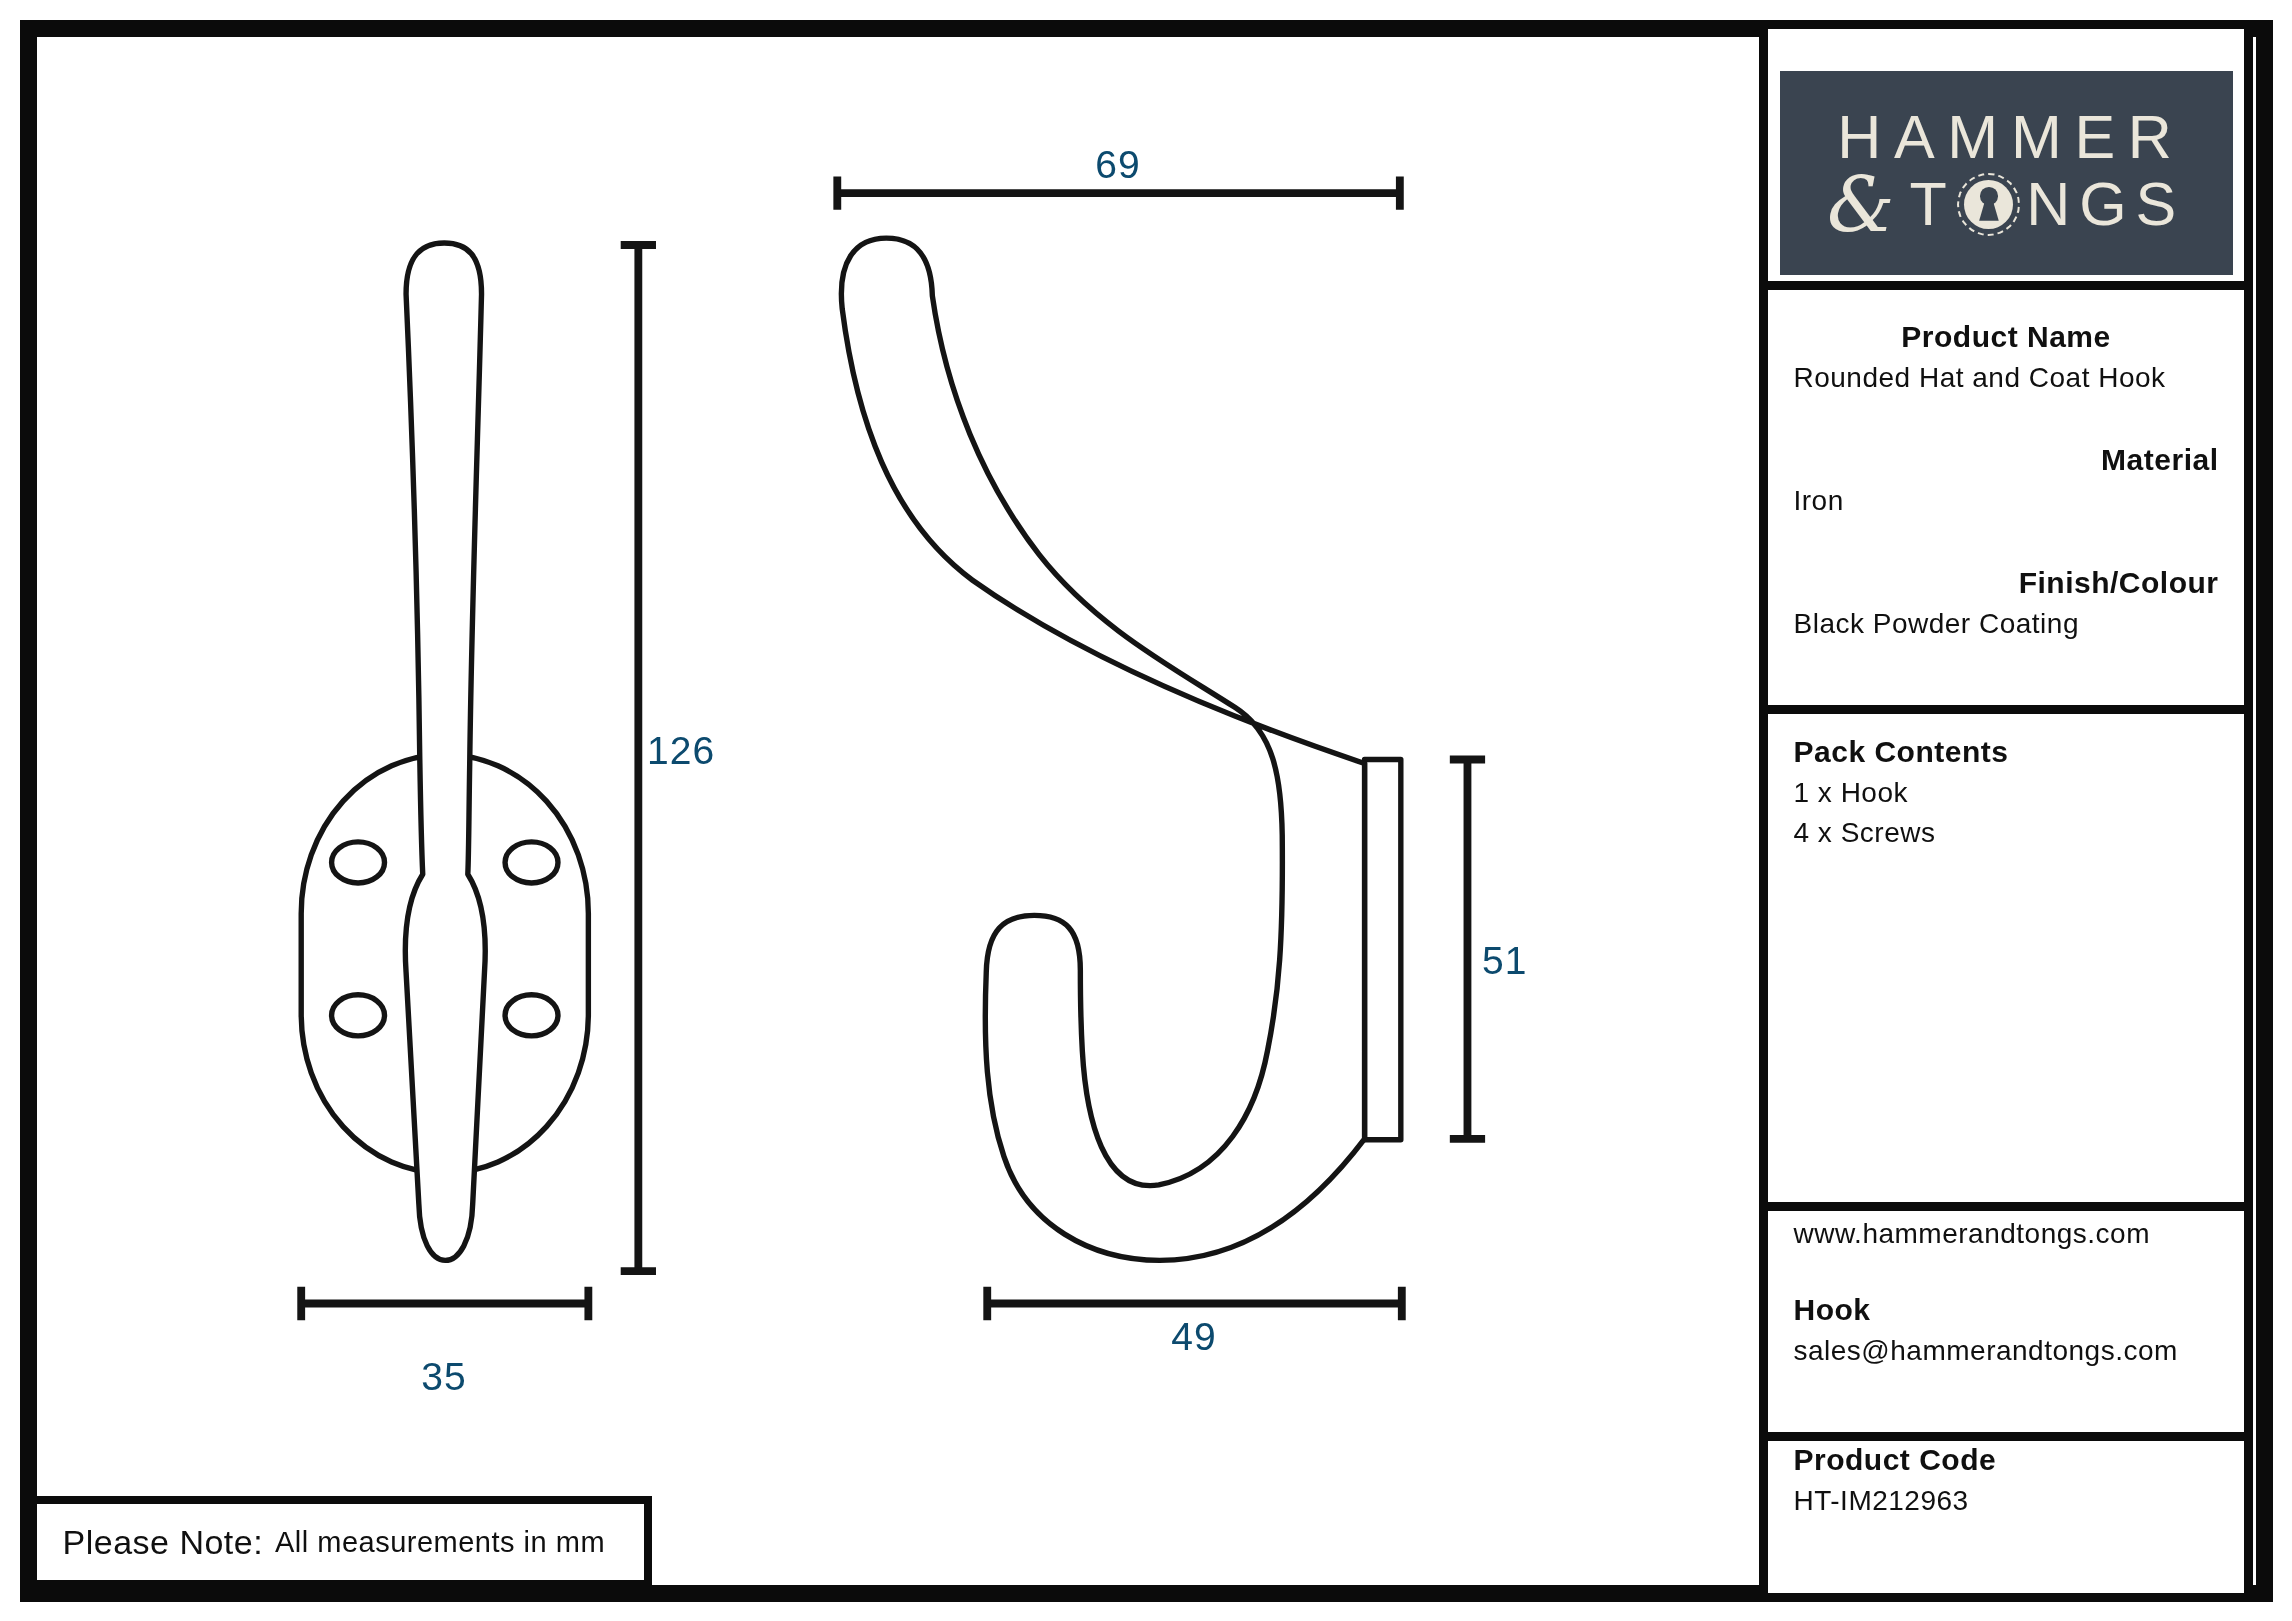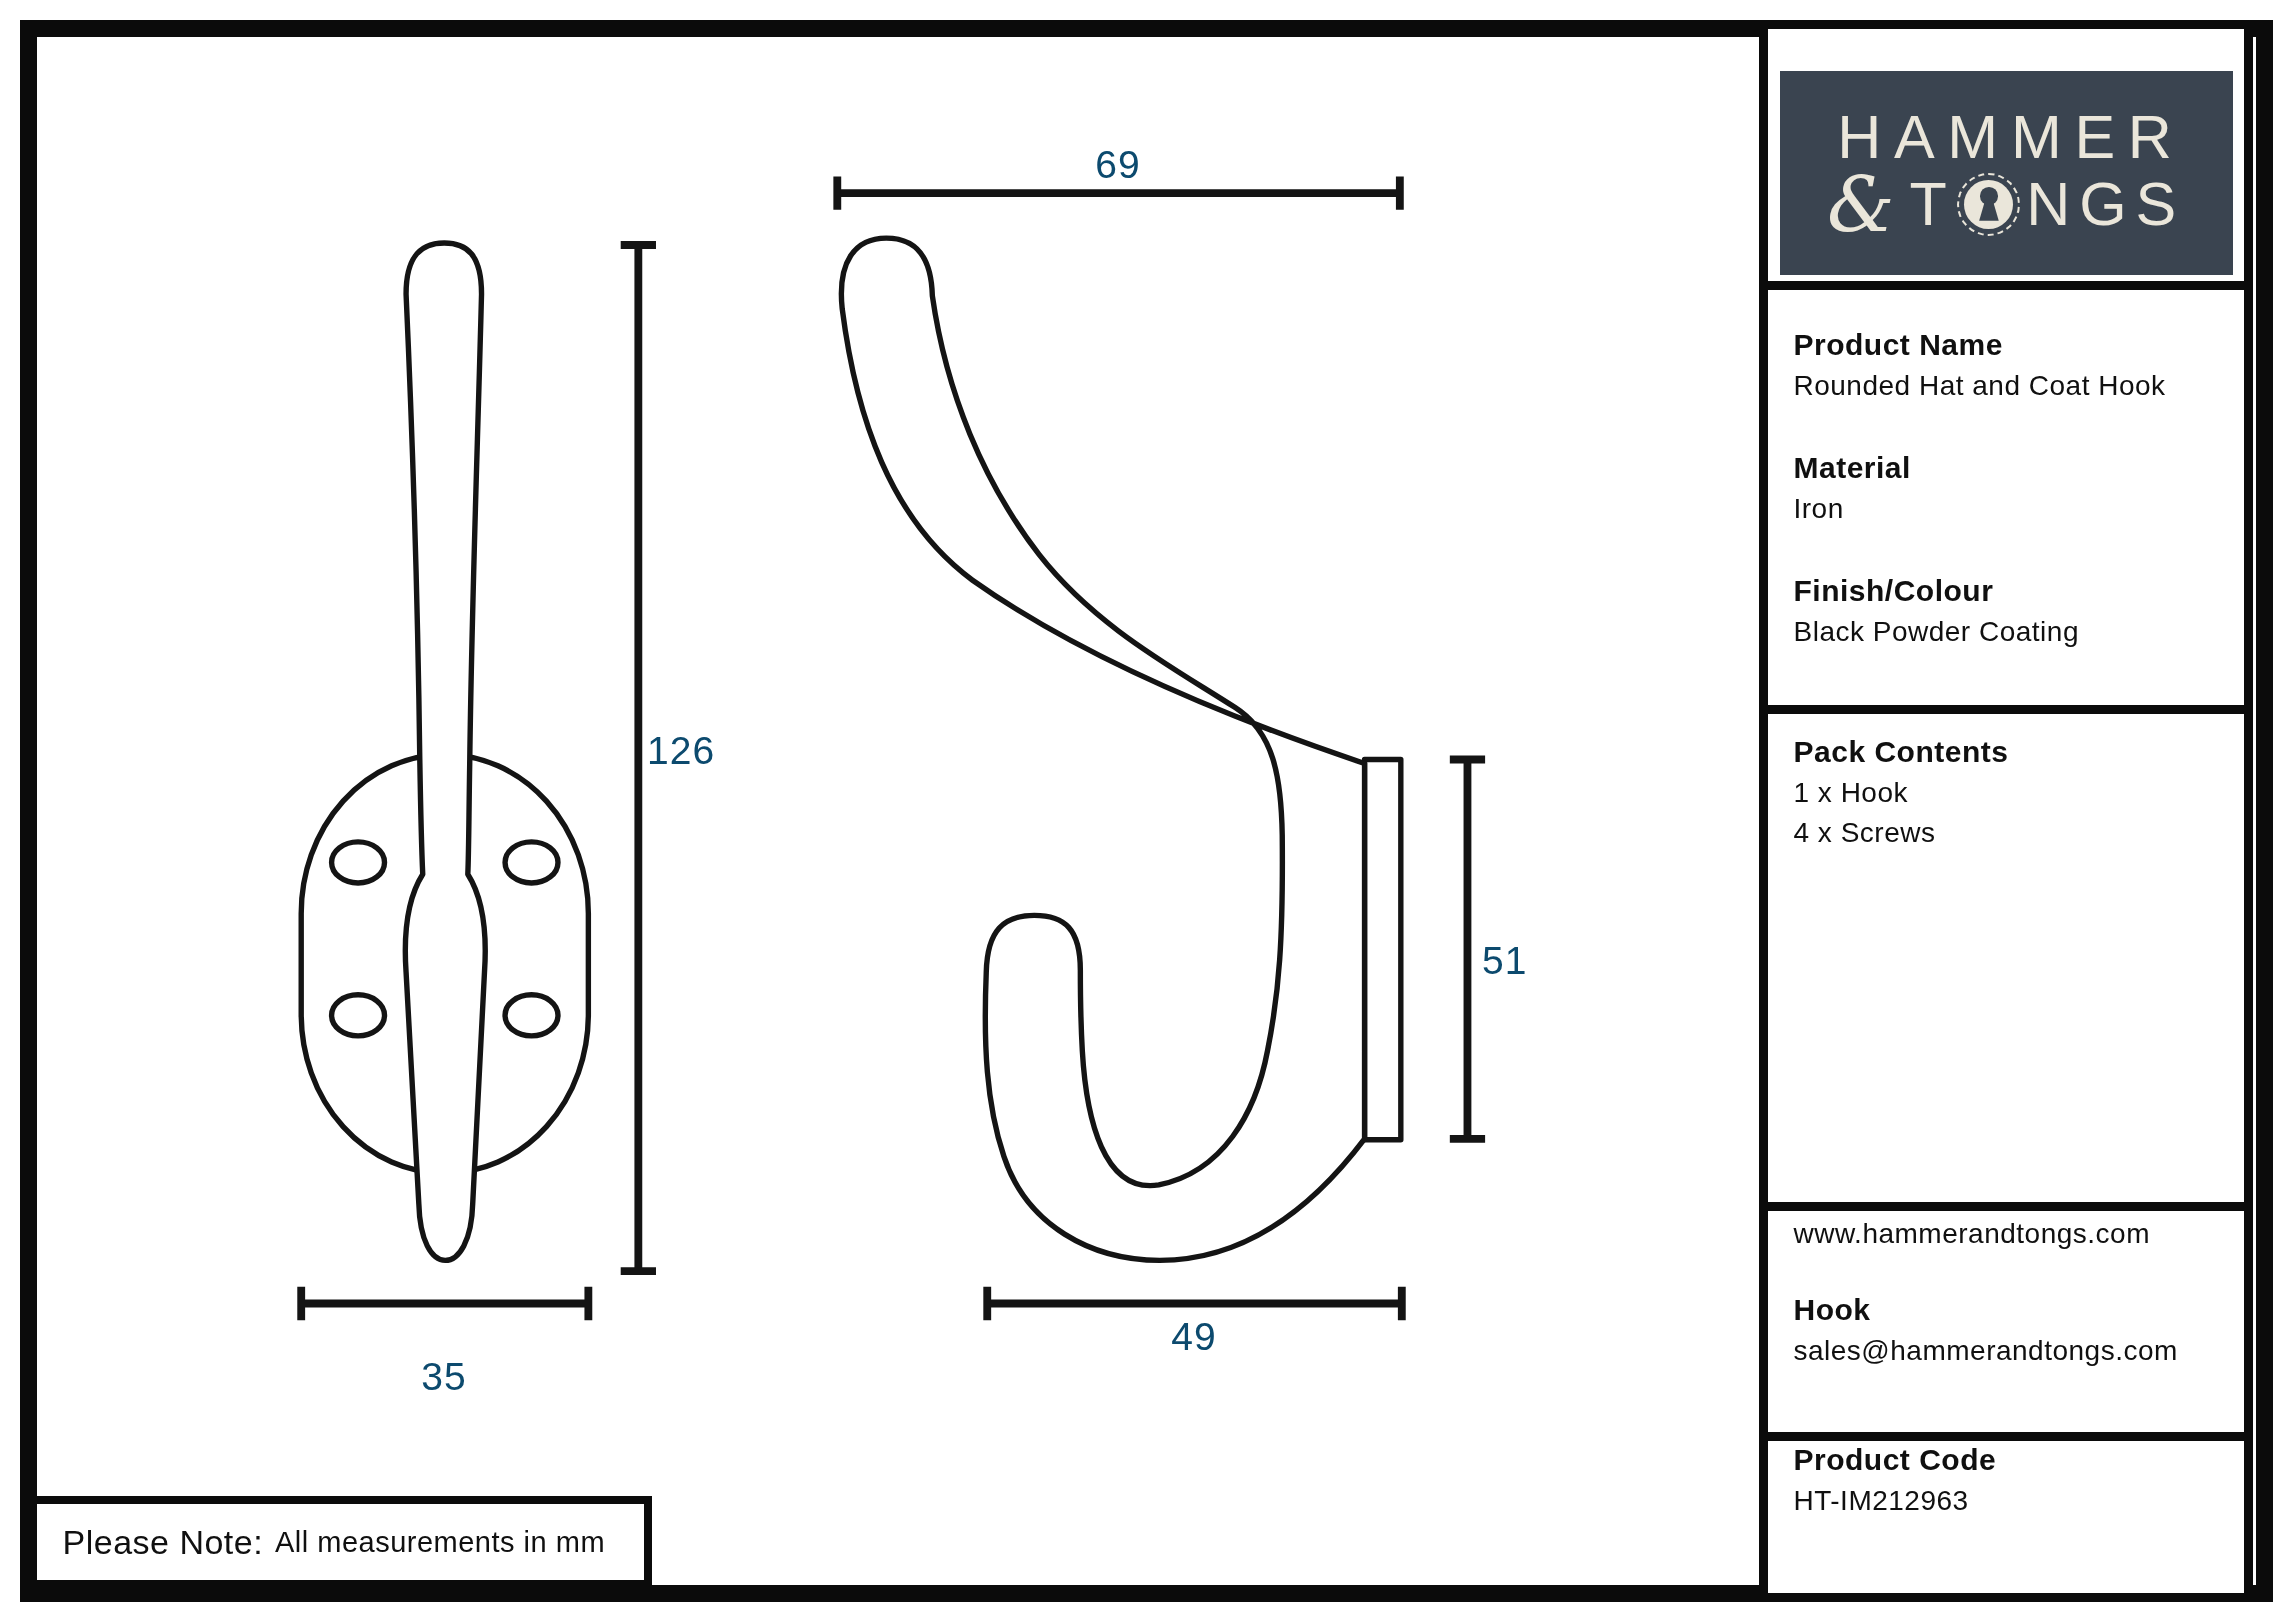--- a/index.html
+++ b/index.html
@@ -24,22 +24,22 @@
     box-sizing:border-box;background:#ffffff;
   }
   .box-logo{top:19.6px;height:272px;}
   .box-product{top:281px;height:433px;}
   .box-pack{top:705px;height:507px;}
   .box-contact{top:1202px;height:240px;}
   .box-code{top:1432px;height:170px;}
   .panel-box .inner{padding:0 25.5px;}
   .spec-label{font-weight:bold;font-size:30px;letter-spacing:0.5px;line-height:37px;}
   .spec-value{font-size:28px;letter-spacing:0.5px;line-height:37px;}
-  .mt-first{margin-top:36px;}
-  .mt-gap{margin-top:45px;}
+  .mt-first{margin-top:28px;text-align:center;}
+  .mt-gap{margin-top:45px;text-align:right;}
   .mt-tight{margin-top:3.9px;}
   .pack-first{margin-top:18.6px;}
   .pack-item{font-size:28px;letter-spacing:0.5px;line-height:40px;}
   .code-first{}
   
   .logo-rect{
     margin:42px auto 0 auto;width:453px;height:204px;background:#3a4450;
     display:flex;flex-direction:column;align-items:center;justify-content:center;
   }
   .logo-line1{

